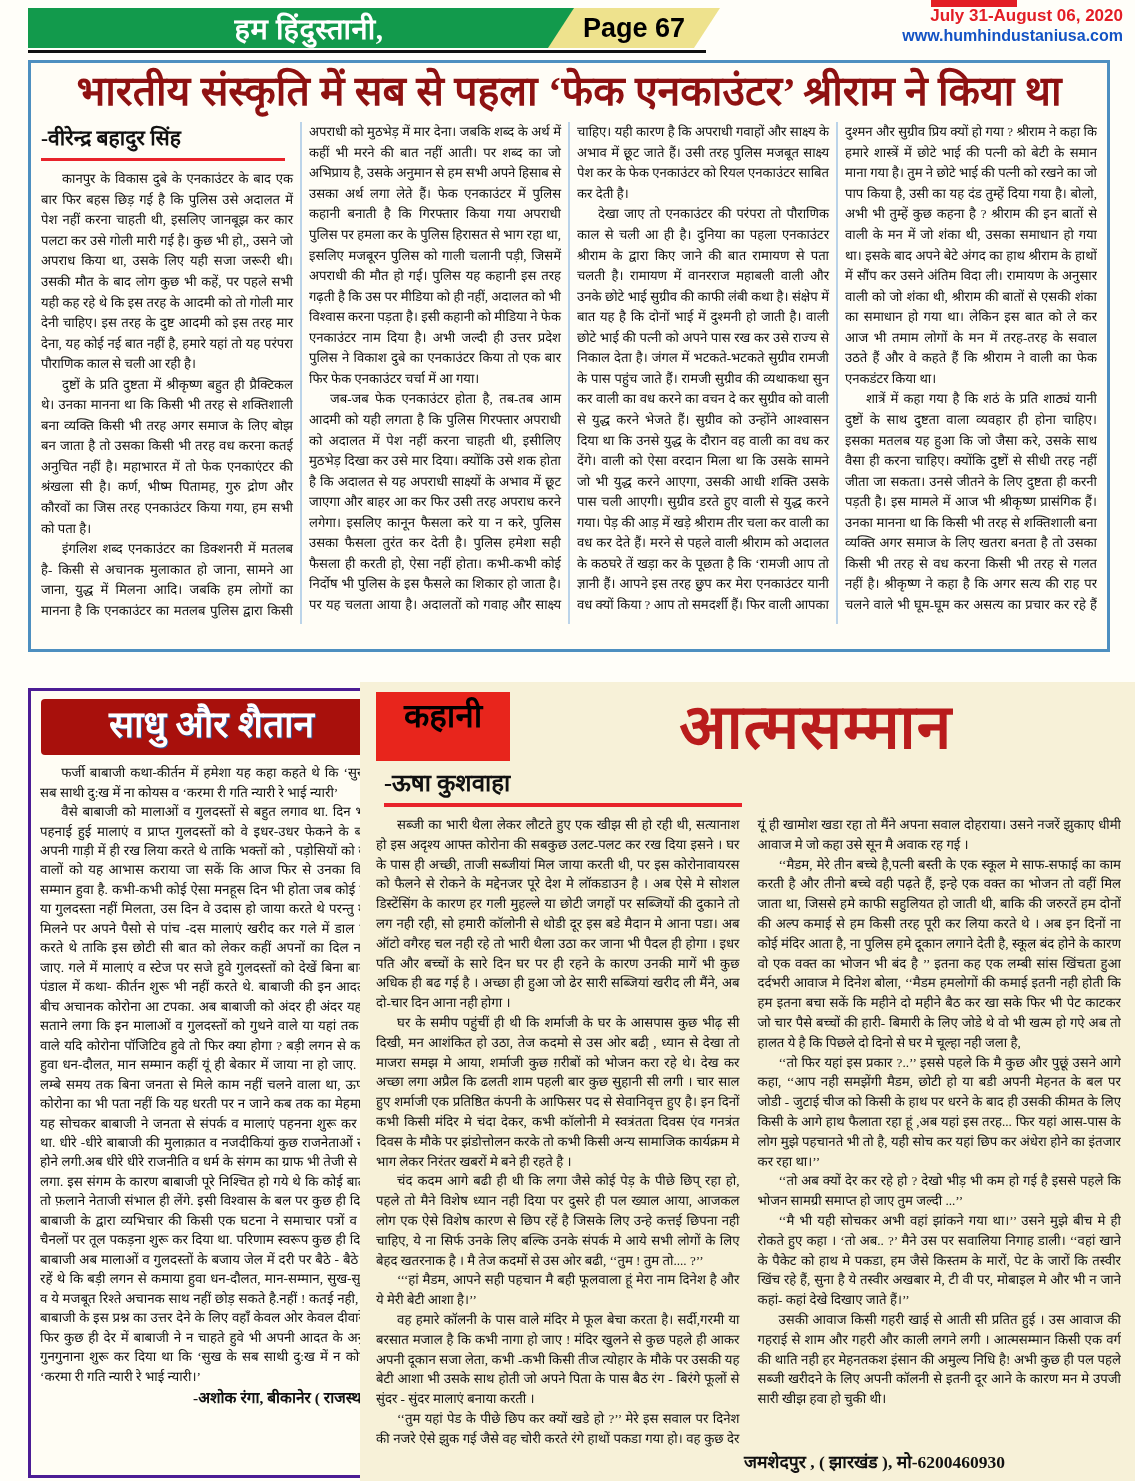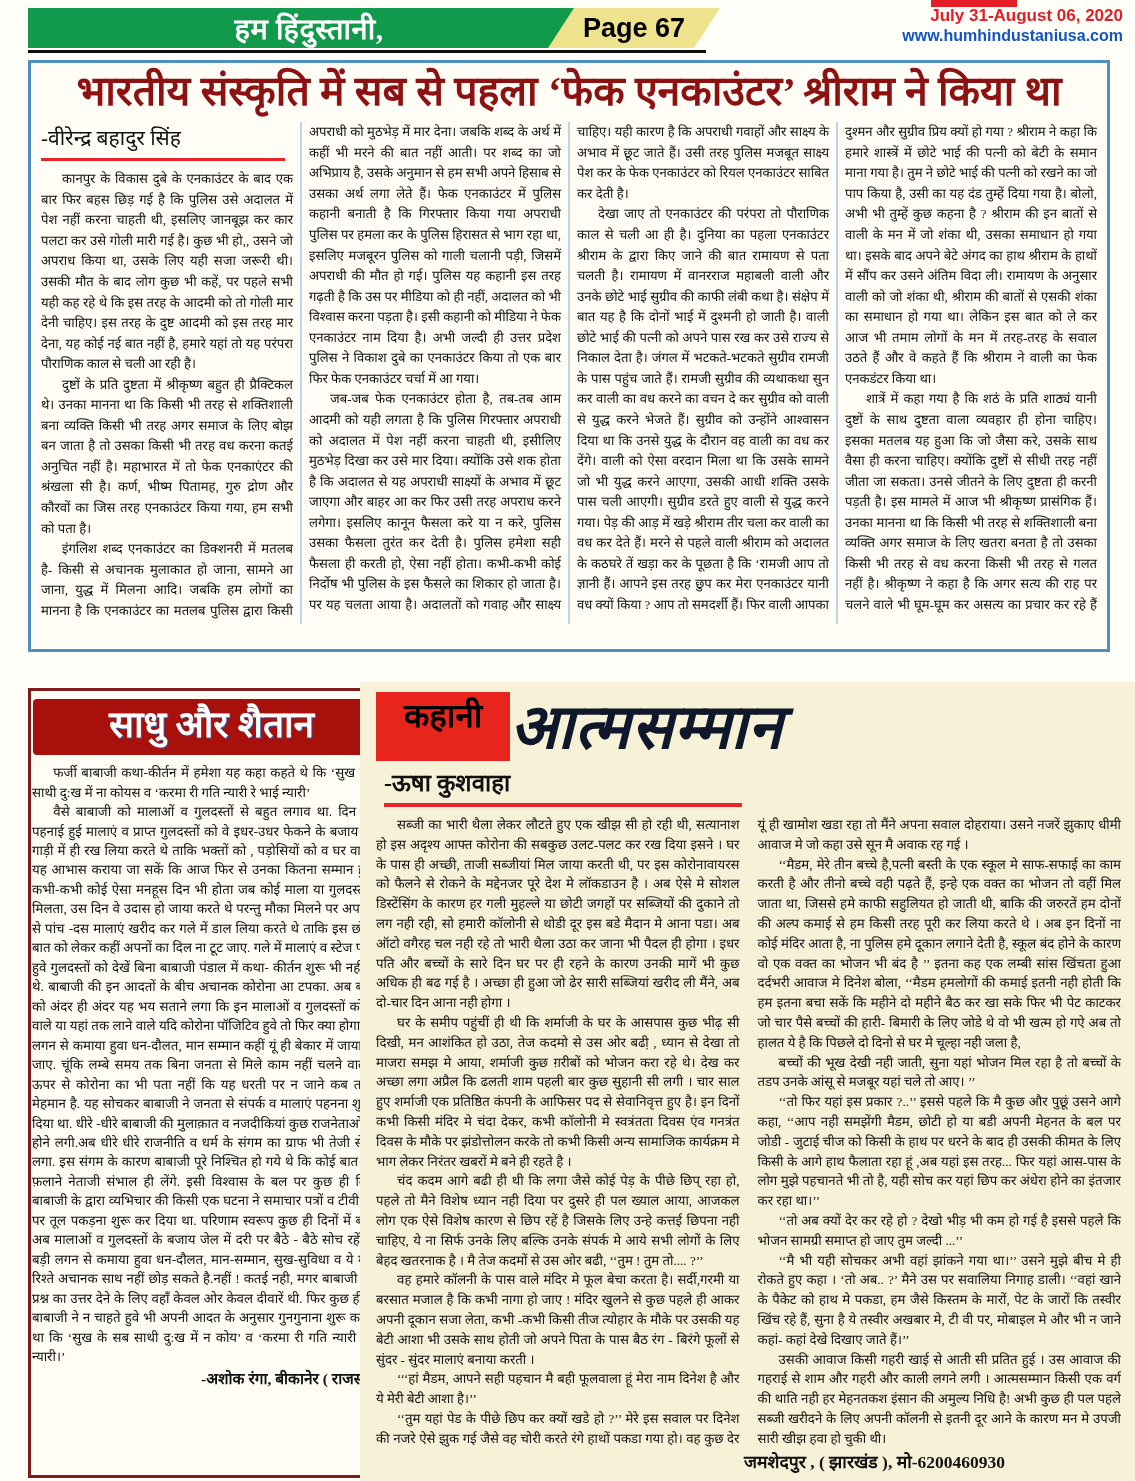--- a/index.html
+++ b/index.html
@@ -41,28 +41,28 @@
   .a1-headline {
     color:#8e1111; font-weight:bold; font-size:41px; line-height:1.3; text-align:center;
     white-space:nowrap; letter-spacing:0;
   }
   .a1-cols {
     margin-top:4px; height:502px;
     column-count:4; column-gap:16px; column-fill:auto;
     column-rule:2px solid #bcd4e9;
     font-size:13.1px; line-height:1.57; text-align:justify; overflow:hidden;
   }
-  .a1-byline { font-size:21px; font-weight:normal; margin:0; }
+  .a1-byline { font-size:21px; font-weight:bold; margin:0; }
   .a1-byline-rule { height:3px; background:#e8232a; margin:3px 8px 8px 0; }
   .a1-p, .a2-p, .a3-p { margin:0; text-indent:1.6em; }
 
   
   .a2 {
     position:absolute; top:688px; left:28px; width:367px; height:790px;
-    border:3px solid #7f1d1d; background:#fffdf4; padding:6px 1px; overflow:hidden;
+    border:3px solid #4c1d95; background:#fffdf4; padding:6px 9px; overflow:hidden;
   }
   .a2-title-box {
     background:#a8100c; color:#fff; text-align:center;
     font-size:37px; font-weight:bold; line-height:1.3;
     padding:2px 0 6px; border-radius:4px; margin:2px 1px 8px;
     text-shadow:1px 1px 0 #30589c;
   }
   .a2-text { font-size:13.3px; line-height:1.465; text-align:justify; }
   .a2-sign { font-weight:bold; font-size:15.5px; text-align:right; text-indent:0; margin-top:1px; }
 
@@ -70,22 +70,22 @@
   .a3 {
     position:absolute; top:682px; left:360px; width:775px; height:799px;
     background:#f7f1d8; padding:10px 14px 6px 16px; overflow:hidden;
   }
   .a3-head { display:flex; align-items:center; }
   .a3-badge {
     background:#e8251c; color:#000000; font-weight:bold; font-size:33px;
     padding:8px 28px 28px; line-height:1; flex:0 0 auto;
   }
   .a3-title {
-    color:#0f172a; font-weight:bold; font-size:62px; line-height:1;
-    flex:1; text-align:left; letter-spacing:1px; white-space:nowrap;font-style:italic;
+    color:#b91c1c; font-weight:bold; font-size:62px; line-height:1;
+    flex:1; text-align:center; letter-spacing:1px; white-space:nowrap;
   }
   .a3-byline {
     font-size:24px; font-weight:bold; width:358px;
     border-bottom:4px solid #e8232a; padding:2px 0 5px; margin:2px 8px 8px;
   }
   .a3-cols {
     column-count:2; column-gap:18px; column-fill:auto; height:648px;
     font-size:13.2px; line-height:1.5; text-align:justify; overflow:hidden;
   }
   .a3-sign { position:absolute; bottom:8px; right:130px; font-weight:bold; font-size:17.5px;margin-left:22px; }
@@ -141,25 +141,24 @@
   <div class="a3-head">
     <div class="a3-badge">कहानी</div>
     <div class="a3-title">आत्मसम्मान</div>
   </div>
   <div class="a3-byline">-ऊषा कुशवाहा</div>
   <div class="a3-cols">
     <div>
         <p class="a3-p">सब्जी का भारी थैला लेकर लौटते हुए एक खीझ सी हो रही थी, सत्यानाश हो इस अदृश्य आफ्त कोरोना की सबकुछ उलट-पलट कर रख दिया इसने । घर के पास ही अच्छी, ताजी सब्जीयां मिल जाया करती थी, पर इस कोरोनावायरस को फैलने से रोकने के मद्देनजर पूरे देश मे लॉकडाउन है । अब ऐसे मे सोशल डिस्टेंसिंग के कारण हर गली मुहल्ले या छोटी जगहों पर सब्जियों की दुकाने तो लग नही रही, सो हमारी कॉलोनी से थोडी दूर इस बडे मैदान मे आना पडा। अब ऑटो वगैरह चल नही रहे तो भारी थैला उठा कर जाना भी पैदल ही होगा । इधर पति और बच्चों के  सारे दिन घर पर ही रहने के कारण उनकी मागें भी कुछ अधिक ही बढ गई है । अच्छा ही हुआ जो ढेर सारी सब्जियां खरीद ली मैंने, अब दो-चार दिन आना नही होगा ।</p>
         <p class="a3-p">घर के समीप पहुंचीं ही थी कि शर्माजी के घर के आसपास कुछ भीढ़ सी दिखी, मन आशंकित हो उठा, तेज कदमो से उस ओर बढी़ , ध्यान से देखा तो माजरा समझ मे आया, शर्माजी कुछ ग़रीबों को भोजन करा रहे थे। देख कर अच्छा लगा अप्रैल कि ढलती शाम पहली बार कुछ सुहानी सी लगी । चार साल हुए शर्माजी एक प्रतिष्ठित कंपनी के आफिसर पद से सेवानिवृत्त हुए है। इन दिनों कभी किसी मंदिर मे चंदा देकर, कभी कॉलोनी मे स्वत्रंतता दिवस एंव गनत्रंत दिवस के मौके पर झंडोत्तोलन करके तो कभी किसी अन्य सामाजिक कार्यक्रम मे भाग लेकर निरंतर खबरों मे बने ही रहते है ।</p>
         <p class="a3-p">चंद कदम आगे बढी ही थी कि लगा जैसे कोई पेड़ के पीछे छिप् रहा हो, पहले तो मैने विशेष ध्यान नही दिया पर दुसरे ही पल ख्याल आया, आजकल लोग एक ऐसे विशेष कारण से छिप रहें है जिसके लिए उन्हे कत्तई छिपना नही चाहिए, ये ना सिर्फ उनके लिए बल्कि उनके संपर्क मे आये सभी लोगों के लिए बेहद खतरनाक है । मै तेज कदमों से उस ओर बढी, ‘‘तुम ! तुम तो.... ?’’</p>
+        <p class="a3-p">‘‘‘हां मैडम, आपने सही पहचान मै बही फूलवाला हूं मेरा नाम दिनेश है और ये मेरी बेटी आशा है।’’</p>
         <p class="a3-p">वह हमारे कॉलनी के पास वाले मंदिर मे फूल बेचा करता है। सर्दी,गरमी या बरसात मजाल है कि कभी नागा हो जाए ! मंदिर खुलने से कुछ  पहले ही आकर अपनी दूकान सजा लेता, कभी -कभी किसी तीज त्योहार के मौके पर उसकी  यह बेटी आशा भी उसके साथ होती जो अपने पिता के पास बैठ रंग - बिरंगे फूलों से  सुंदर - सुंदर मालाएं बनाया करती ।</p>
-        <p class="a3-p">‘‘‘हां मैडम, आपने सही पहचान मै बही फूलवाला हूं मेरा नाम दिनेश है और ये मेरी बेटी आशा है।’’</p>
         <p class="a3-p">‘‘तुम यहां पेड के पीछे छिप कर क्यों खडे हो  ?’’ मेरे इस सवाल पर दिनेश की नजरे ऐसे झुक गई जैसे वह चोरी करते रंगे हाथों पकडा गया हो। वह कुछ देर यूं ही खामोश खडा रहा तो मैंने अपना सवाल दोहराया। उसने नजरें झुकाए धीमी आवाज मे जो कहा उसे सून मै अवाक रह गई ।</p>
         <p class="a3-p">‘‘मैडम, मेरे तीन बच्चे है,पत्नी बस्ती के एक स्कूल मे साफ-सफाई का काम करती है और तीनो बच्चे वही पढ़ते हैं, इन्हे एक वक्त का भोजन तो वहीं मिल जाता था, जिससे हमे काफी सहुलियत हो जाती थी, बाकि की जरुरतें हम दोनों की अल्प कमाई से हम किसी तरह पूरी कर लिया करते थे । अब इन दिनों ना कोई मंदिर आता है, ना पुलिस हमे दूकान लगाने देती है, स्कूल बंद होने के कारण वो एक वक्त का भोजन भी बंद है ’’ इतना कह एक लम्बी सांस खिंचता हुआ दर्दभरी आवाज मे दिनेश बोला, ‘‘मैडम हमलोगों की कमाई इतनी नही होती कि हम इतना बचा सकें कि महीने दो महीने बैठ कर खा सके फिर भी पेट काटकर जो चार पैसे बच्चों की हारी- बिमारी के लिए जोडे थे वो भी खत्म हो गऐ अब तो हालत ये है कि पिछले दो दिनो से घर मे चूल्हा नही जला है,</p>
-        <p class="a3-p">बच्चों की भूख देखी नही जाती, सुना यहां भोजन मिल रहा है तो बच्चों के तडप उनके आंसू से मजबूर यहां चले तो आए। ’’</p>
         <p class="a3-p">‘‘तो फिर यहां इस प्रकार ?..’’ इससे पहले कि मै कुछ और पुछूं उसने आगे कहा, ‘‘आप नही समझेंगी मैडम, छोटी हो या बडी अपनी मेहनत के बल पर जोडी - जुटाई चीज को किसी के हाथ पर धरने के बाद ही उसकी कीमत के लिए किसी के आगे हाथ फैलाता रहा हूं ,अब यहां इस तरह... फिर यहां आस-पास के लोग मुझे पहचानते भी तो है, यही सोच कर यहां छिप कर अंधेरा होने का इंतजार कर रहा था।’’</p>
         <p class="a3-p">‘‘तो अब क्यों देर कर रहे हो  ? देखो भीड़ भी कम हो गई है इससे पहले कि भोजन सामग्री समाप्त हो जाए तुम जल्दी ...’’</p>
         <p class="a3-p">‘‘मै भी यही सोचकर अभी वहां झांकने गया था।’’  उसने मुझे बीच मे ही रोकते हुए कहा । ‘तो अब.. ?’ मैने उस पर सवालिया निगाह डाली। ‘‘वहां खाने के पैकेट को हाथ मे पकडा, हम जैसे किस्तम के मारों, पेट के जारों कि तस्वीर खिंच रहे हैं, सुना है ये तस्वीर अखबार मे, टी वी पर, मोबाइल मे और भी न जाने कहां- कहां देखे दिखाए जाते हैं।’’</p>
         <p class="a3-p">उसकी आवाज किसी गहरी खाई से आती सी प्रतित हुई । उस आवाज की गहराई से शाम और गहरी और काली लगने लगी । आत्मसम्मान किसी एक वर्ग की थाति नही हर मेहनतकश इंसान की अमुल्य निधि है! अभी कुछ ही पल पहले सब्जी खरीदने के लिए अपनी कॉलनी से इतनी दूर आने के कारण मन मे उपजी सारी खीझ हवा हो चुकी थी।</p>
       </div>
   </div>
   <div class="a3-sign">जमशेदपुर , (  झारखंड ), मो-6200460930</div>
 </div>
 
 </body></html>

